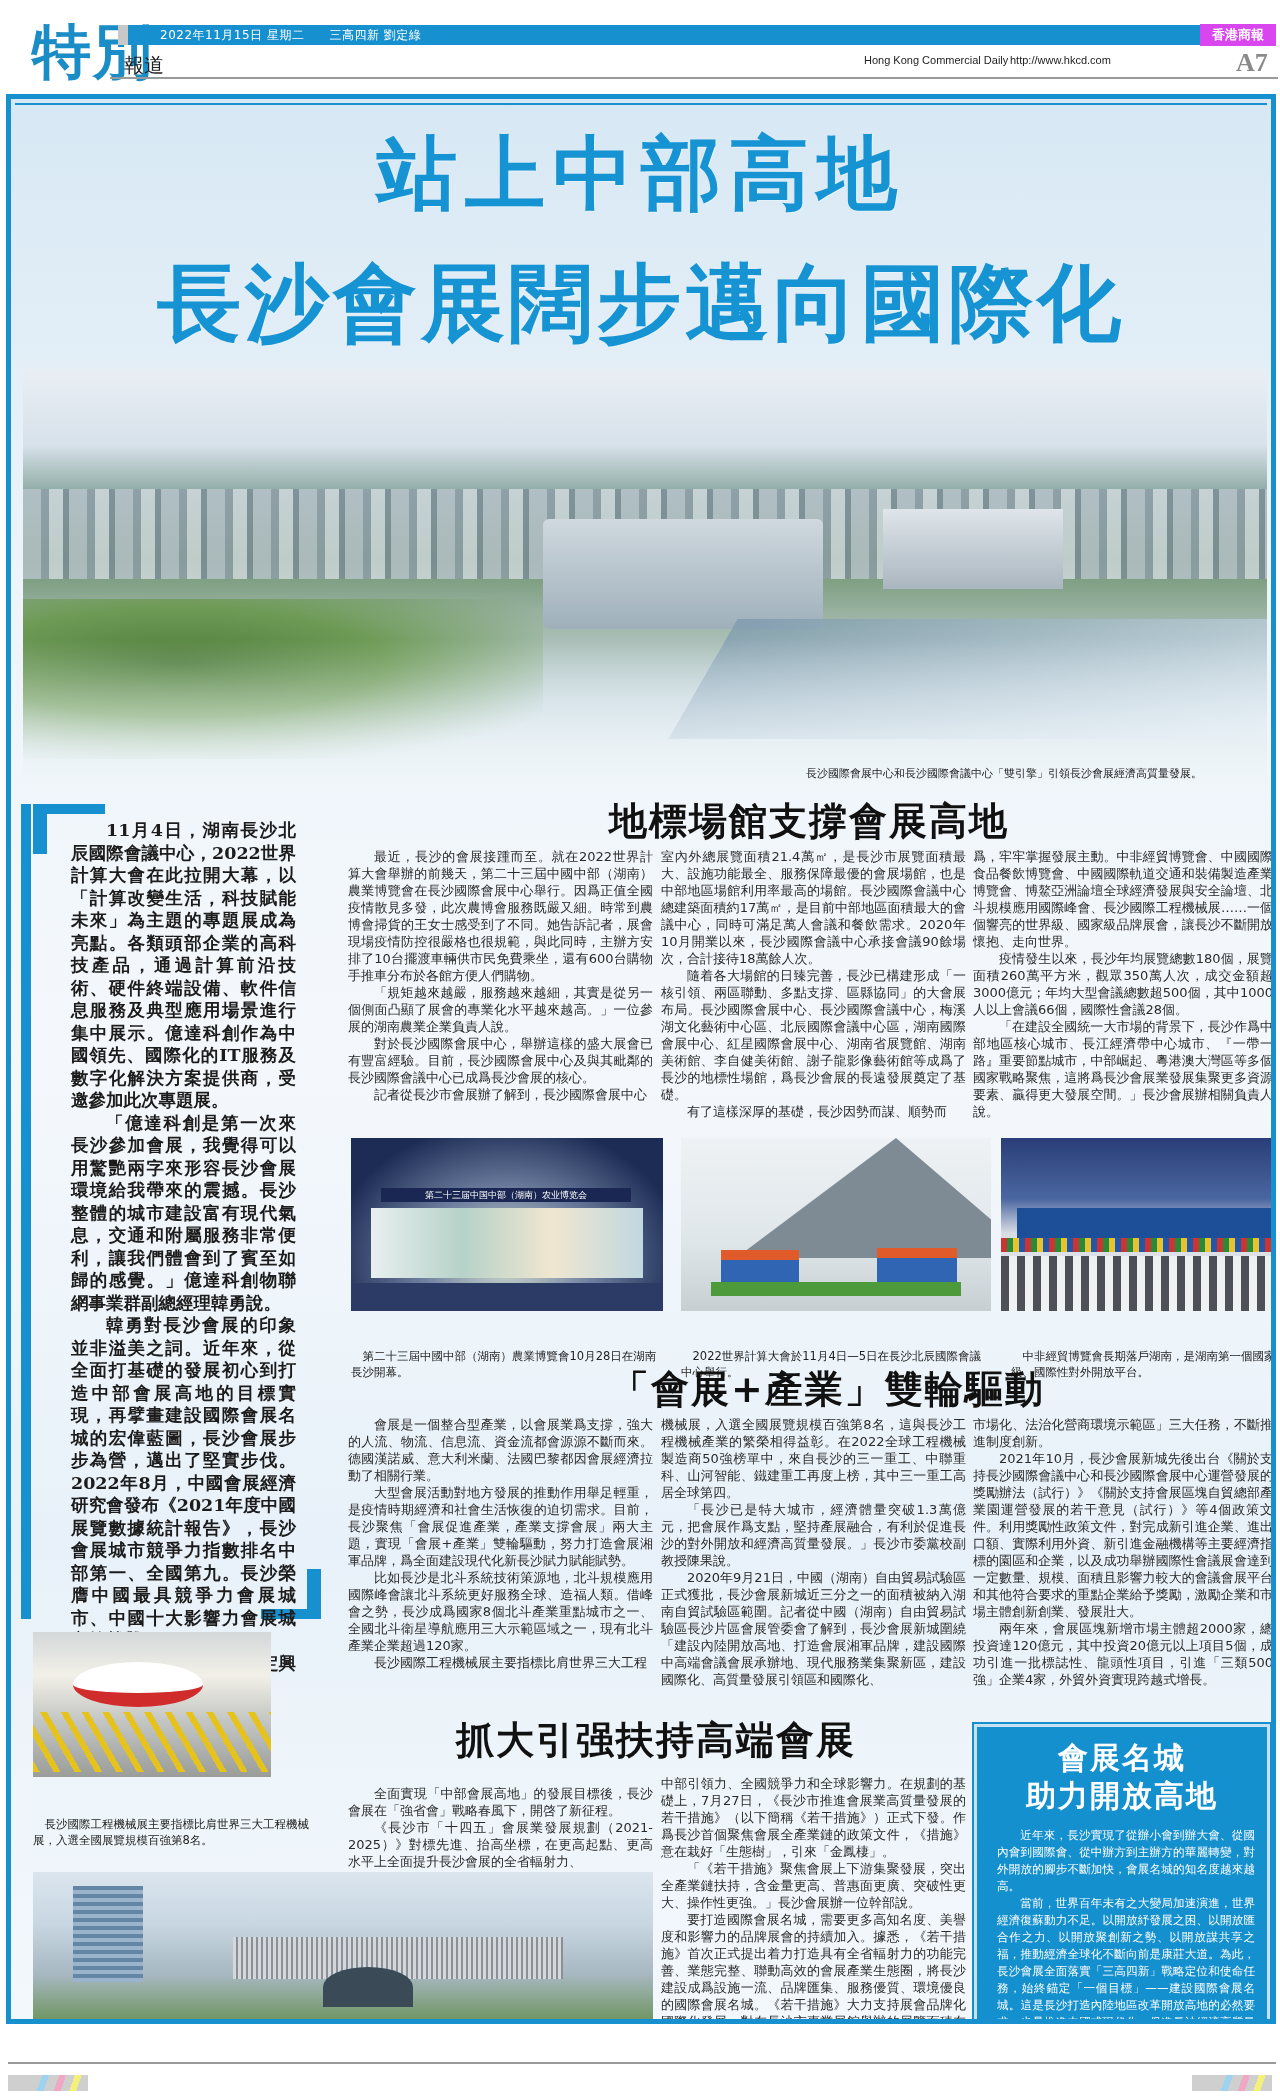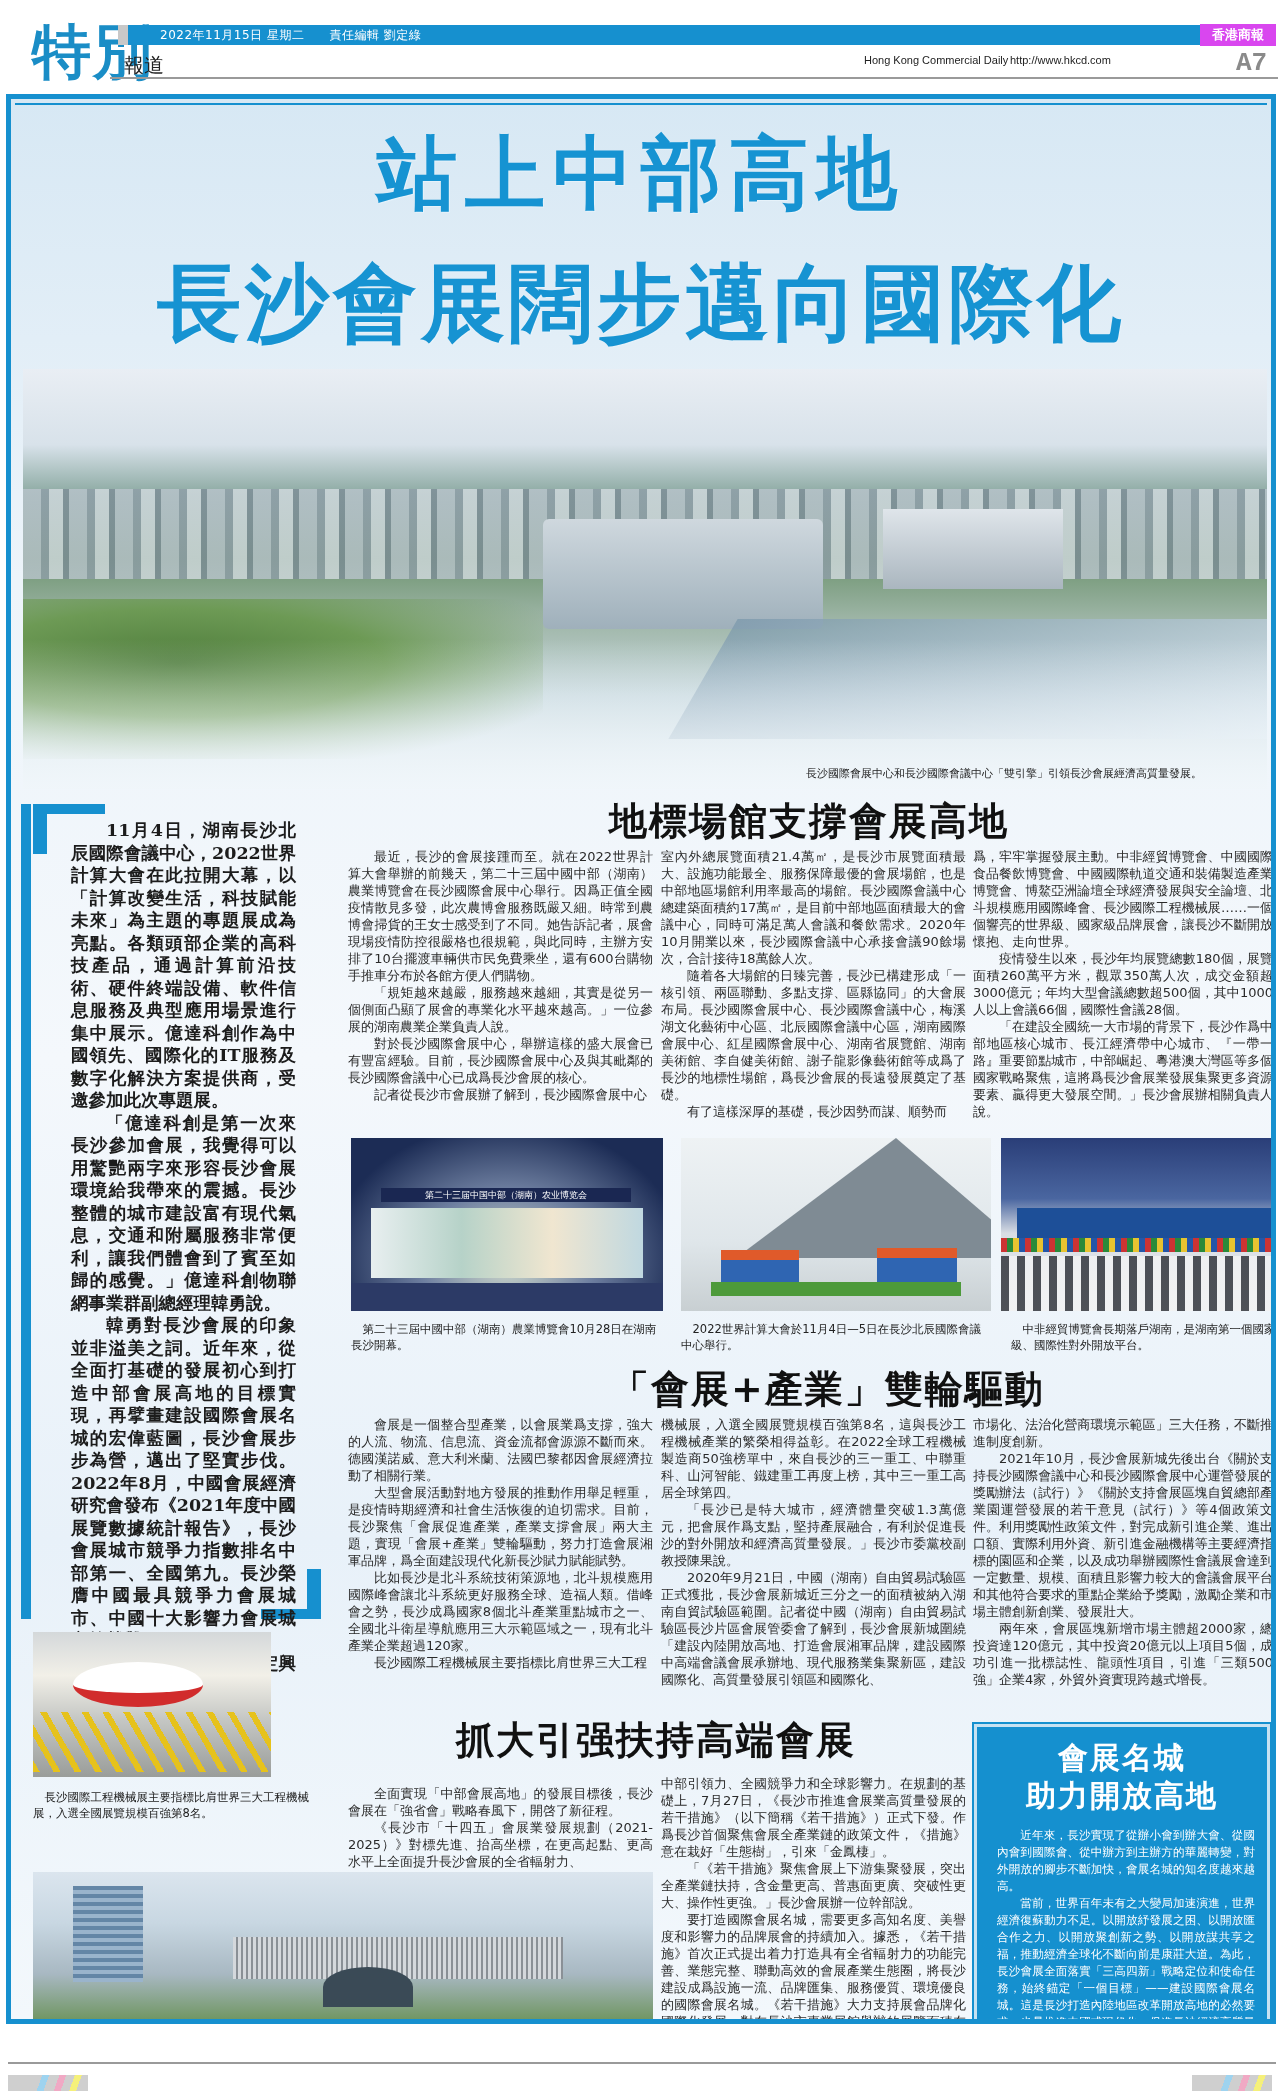--- a/index.html
+++ b/index.html
@@ -10,21 +10,21 @@
   .masthead { position: absolute; left: 0; top: 0; width: 1280px; height: 82px; }
   .mh-section { position: absolute; left: 32px; top: 22px; font-size: 59px; font-weight: bold; color: #1a8dc6; letter-spacing: 2px; font-family: "DejaVu Serif", serif; line-height: 1; }
   .mh-bar { position: absolute; left: 118px; top: 25px; width: 1124px; height: 20px; background: #1690cf; }
   .mh-bar-grey { position: absolute; left: 118px; top: 25px; width: 10px; height: 20px; background: #c8c8c8; }
   .mh-date { position: absolute; left: 160px; top: 27px; font-size: 12px; color: #fff; font-family: "DejaVu Sans", sans-serif; letter-spacing: 0.5px; }
   .mh-sub { position: absolute; left: 124px; top: 52px; font-size: 20px; color: #222; font-family: "DejaVu Sans", sans-serif; }
   .mh-rule { position: absolute; left: 110px; top: 77px; width: 1168px; height: 2px; background: #9a9a9a; }
   .mh-logo { position: absolute; left: 1200px; top: 24px; width: 76px; height: 22px; background: #d946ef; color: #fff; font-size: 13px; font-weight: bold; text-align: center; line-height: 22px; }
   .mh-en { position: absolute; left: 864px; top: 54px; font-size: 11px; color: #222; font-family: "Liberation Sans", sans-serif; }
   .mh-url { position: absolute; left: 1010px; top: 54px; font-size: 11px; color: #222; font-family: "Liberation Sans", sans-serif; }
-  .mh-page { position: absolute; left: 1236px; top: 48px; font-size: 26px; font-weight: bold; color: #8a8a8a; font-family: Liberation Mono, monospace; }
+  .mh-page { position: absolute; left: 1236px; top: 48px; font-size: 26px; font-weight: bold; color: #8a8a8a; font-family: Liberation Serif, serif; }
 
   
   .frame { position: absolute; left: 6px; top: 94px; width: 1270px; height: 1930px; border: 5px solid #1690cf; background: linear-gradient(180deg, #d7e8f4 0%, #edf4fa 25%, #f4f8fc 50%, #e8f1f9 75%, #f3f8fc 100%); overflow: hidden; }
   .frame-inner-top { position: absolute; left: 4px; top: 4px; right: 4px; height: 2px; background: #1690cf; }
 
   .headline { position: absolute; left: 0; width: 1260px; text-align: center; color: #1693d2; font-weight: bold; font-family: "DejaVu Serif", serif; text-shadow: 1px 1px 0 #e6f2fa; }
   .headline.l1 { top: 22px; font-size: 80px; letter-spacing: 8px; }
   .headline.l2 { top: 148px; font-size: 84px; letter-spacing: 4px; }
 
   
@@ -65,21 +65,21 @@
   .ph-wcc { left: 670px; top: 1039px; width: 310px; height: 173px; background: linear-gradient(180deg, #eef2f4 0%, #dfe6ea 60%, #c8cfd2 100%); }
   .ph-wcc .roof { position: absolute; left: 55px; top: 0; width: 0; height: 0; border-left: 160px solid transparent; border-right: 140px solid transparent; border-bottom: 120px solid #7f8b94; }
   .ph-wcc .sign1 { position: absolute; left: 40px; top: 112px; width: 78px; height: 32px; background: #2f65b2; border-top: 10px solid #e05a2a; }
   .ph-wcc .sign2 { position: absolute; left: 196px; top: 110px; width: 80px; height: 34px; background: #2f65b2; border-top: 10px solid #e05a2a; }
   .ph-wcc .base { position: absolute; left: 30px; top: 144px; width: 250px; height: 14px; background: #4d9a3a; }
   .ph-africa { left: 990px; top: 1039px; width: 288px; height: 173px; background: linear-gradient(180deg, #2a3e78 0%, #4a66a0 35%, #d8dde4 55%, #e8ebef 100%); }
   .ph-africa .screen { position: absolute; left: 16px; top: 70px; width: 256px; height: 38px; background: #1d4f98; }
   .ph-africa .flags { position: absolute; left: 0; top: 100px; width: 100%; height: 14px; background: repeating-linear-gradient(90deg,#c33 0 6px,#2a8a3a 6px 12px,#e8c330 12px 18px,#2456a8 18px 24px); }
   .ph-africa .seats { position: absolute; left: 0; top: 118px; width: 100%; height: 55px; background: repeating-linear-gradient(90deg,#1b1e25 0 8px,#f4f4f4 8px 16px); opacity:.75; }
 
-  .cap { position: absolute; font-size: 11.5px; line-height: 16px; color: #222; font-family: "DejaVu Sans", sans-serif; }
+  .cap { position: absolute; font-size: 11.5px; line-height: 16px; color: #222; font-family: "DejaVu Sans", sans-serif; margin-top: 27px; }
   .cap p { text-indent: 1em; }
   .cap.a { left: 340px; top: 1222px; width: 312px; }
   .cap.b { left: 670px; top: 1222px; width: 310px; }
   .cap.c { left: 1000px; top: 1222px; width: 278px; }
 
   .col.s2c1 { left: 337px; top: 1317px; width: 305px; }
   .col.s2c2 { left: 650px; top: 1317px; width: 305px; }
   .col.s2c3 { left: 962px; top: 1317px; width: 300px; }
 
   .ph-machine { left: 22px; top: 1533px; width: 238px; height: 145px; background: linear-gradient(180deg, #d4d8da 0%, #f2f0e8 30%, #c5c7c4 60%, #9a9d9a 100%); }
@@ -106,21 +106,21 @@
   .colorbar.l { left: 8px; }
   .colorbar.r { left: 1192px; }
 </style>
 </head>
 <body>
 
 <header class="masthead">
   <div class="mh-section">特別</div>
   <div class="mh-bar"></div>
   <div class="mh-bar-grey"></div>
-  <div class="mh-date">2022年11月15日 星期二　　責任編輯 劉定綠</div>
+  <div class="mh-date">2022年11月15日 星期二　　三高四新 劉定綠</div>
   <div class="mh-sub">報道</div>
   <div class="mh-logo">香港商報</div>
   <div class="mh-en">Hong Kong Commercial Daily</div>
   <div class="mh-url">http://www.hkcd.com</div>
   <div class="mh-page">A7</div>
   <div class="mh-rule"></div>
 </header>
 
 <main class="frame">
   <div class="frame-inner-top"></div>

